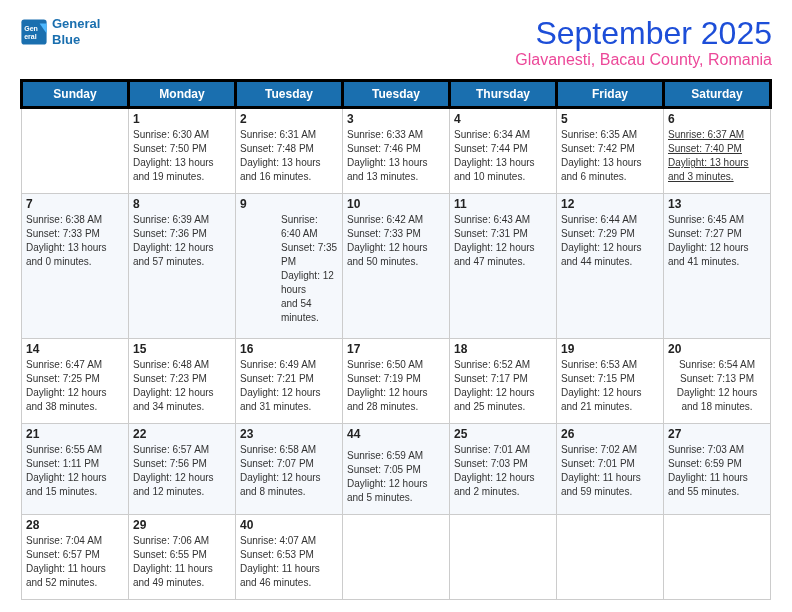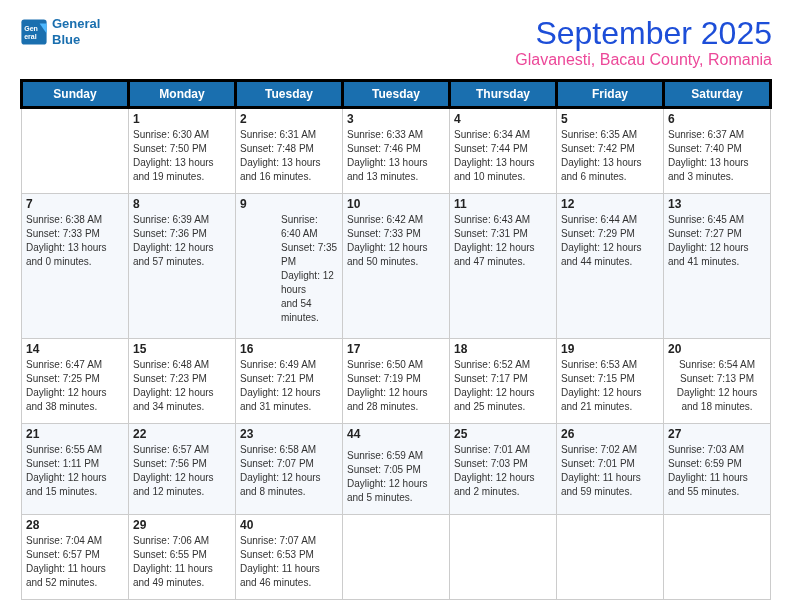--- a/index.html
+++ b/index.html
@@ -170,21 +170,21 @@
           </td>
           <td>
             <span class="day-number">5</span>
             <div class="day-info" style="white-space: pre-line;">Sunrise: 6:35 AM
 Sunset: 7:42 PM
 Daylight: 13 hours
 and 6 minutes.</div>
           </td>
           <td>
             <span class="day-number">6</span>
-            <div class="day-info" style="white-space: pre-line;">Sunrise: 6:37 AM
+            <div class="day-info" style="white-space: pre-line; text-decoration: underline;">Sunrise: 6:37 AM
 Sunset: 7:40 PM
 Daylight: 13 hours
 and 3 minutes.</div>
           </td>
         </tr>
         <tr class="row-odd">
           <td>
             <span class="day-number">7</span>
             <div class="day-info" style="white-space: pre-line;">Sunrise: 6:38 AM
 Sunset: 7:33 PM
@@ -346,21 +346,21 @@
           </td>
           <td>
             <span class="day-number">29</span>
             <div class="day-info" style="white-space: pre-line;">Sunrise: 7:06 AM
 Sunset: 6:55 PM
 Daylight: 11 hours
 and 49 minutes.</div>
           </td>
           <td>
             <span class="day-number">40</span>
-            <div class="day-info" style="white-space: pre-line;">Sunrise: 7:07 AM
+            <div class="day-info" style="white-space: pre-line;">Sunrise: 4:07 AM
 Sunset: 6:53 PM
 Daylight: 11 hours
 and 46 minutes.</div>
           </td>
           <td class="empty-cell"></td>
           <td class="empty-cell"></td>
           <td class="empty-cell"></td>
           <td class="empty-cell"></td>
         </tr>
       </tbody>

